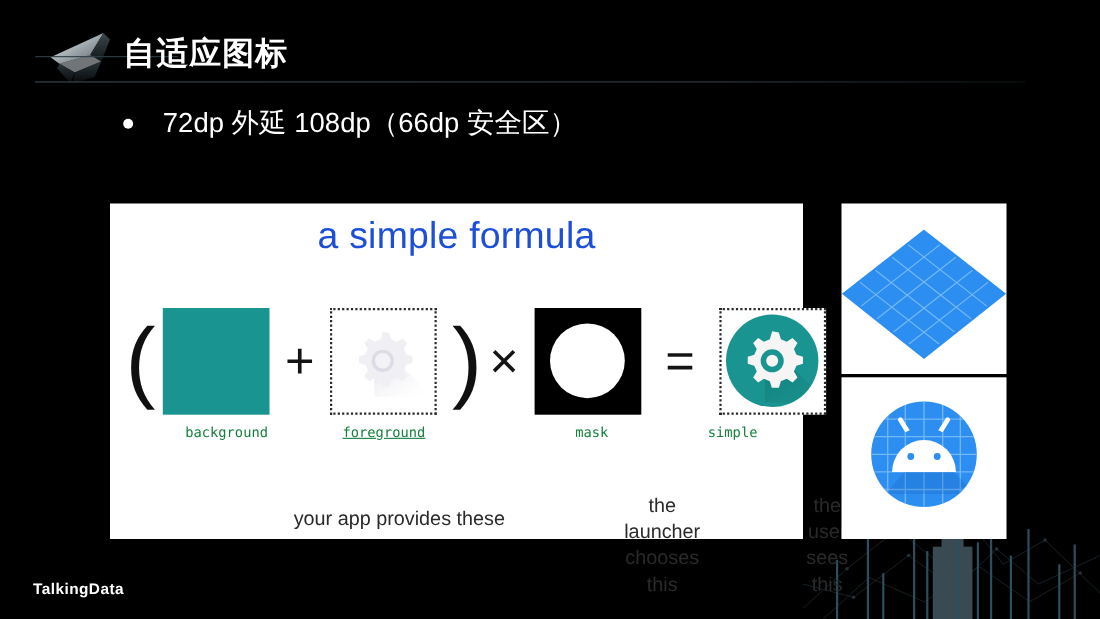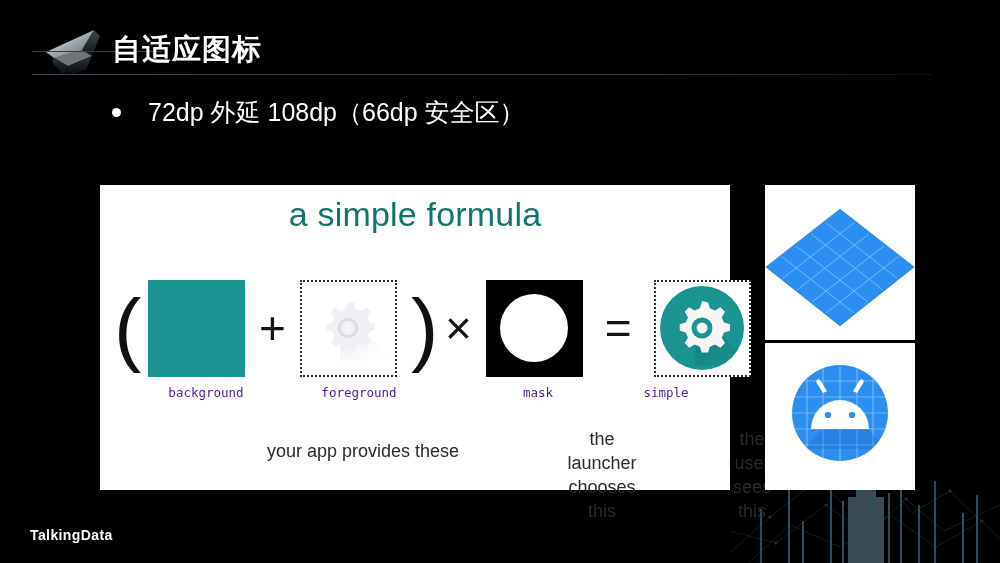--- a/index.html
+++ b/index.html
@@ -104,21 +104,21 @@
     height: 305px;
     background: #ffffff;
   }
   .figure-title {
     position: absolute;
     left: 0;
     top: 10px;
     width: 630px;
     text-align: center;
     font-size: 34px;
-    color: #0f766e;
+    color: #1d4ed8;
     font-weight: 300;
     letter-spacing: 0.2px;
   }
 
   .formula {
     position: absolute;
     left: 14px;
     top: 78px;
     width: 602px;
     height: 130px;
@@ -195,31 +195,31 @@
     position: absolute;
     left: 14px;
     top: 200px;
     width: 602px;
     height: 18px;
   }
   .cap-label {
     position: absolute;
     font-family: "DejaVu Sans Mono", monospace;
     font-size: 12.5px;
-    color: #4c1d95;
+    color: #15803d;
     text-align: right;
     white-space: nowrap;
     transform: translateX(-50%);
   }
 
   
   .captions {
     position: absolute;
     left: 0;
-    top: 232px;
+    top: 252px;
     width: 500px;
     height: 60px;
   }
   .caption {
     position: absolute;
     font-size: 18px;
     color: #2a2a2a;
     font-weight: 300;
     line-height: 24px;
     text-align: center;
@@ -390,21 +390,21 @@
             <circle cx="50" cy="50" r="12.5" fill="#1a9490"></circle>
             <circle cx="50" cy="50" r="6.5" fill="#f5f5f5"></circle>
           </svg>
         </div>
       </div>
 
     </div>
 
     <div class="labels">
       <span class="cap-label" style="left:92px;">background</span>
-      <span class="cap-label" style="left:245px;">foreground</span>
+      <span class="cap-label" style="left:235px;text-decoration:underline;">foreground</span>
       <span class="cap-label" style="left:424px;">mask</span>
       <span class="cap-label" style="left:552px;">simple</span>
     </div>
 
     <div class="captions">
       <span class="caption" style="left:263px; top:22px;">your app provides these</span>
       <span class="caption" style="left:502px; top:10px;">the launcher
 chooses this</span>
       <span class="caption" style="left:652px; top:10px;">the user
 sees this</span>

